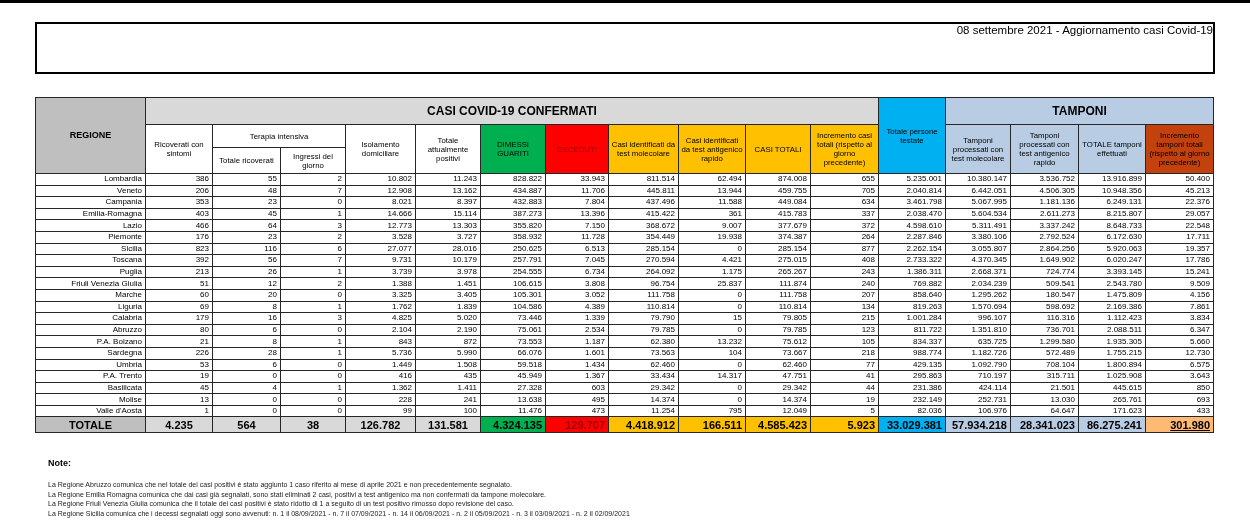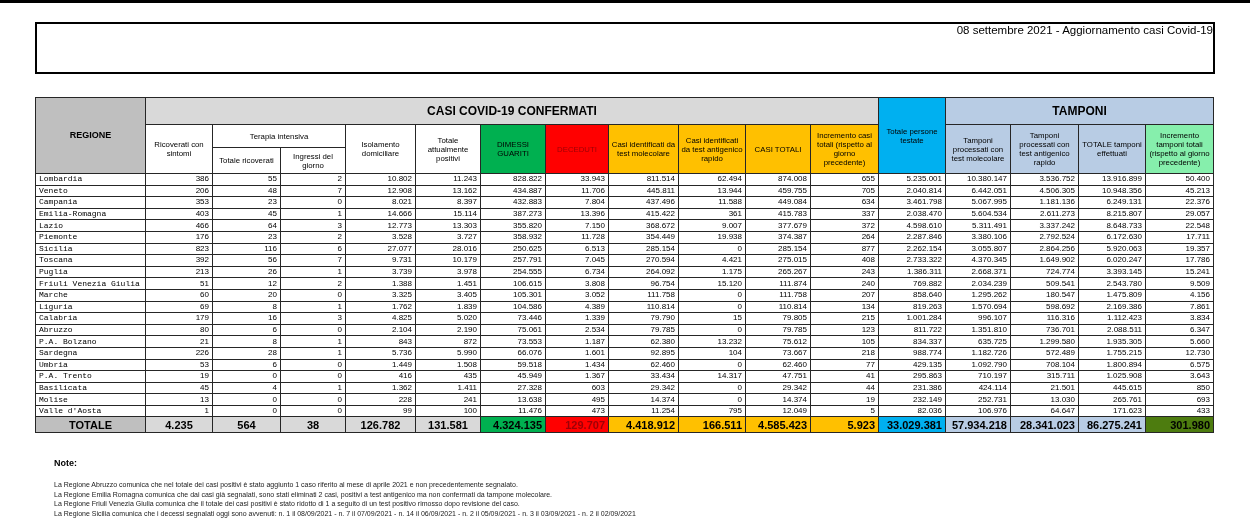--- a/index.html
+++ b/index.html
@@ -28,33 +28,33 @@
   .hrow2 th{height:46px;}
   .hrow3 th{height:20px;}
   .regione-h{background:#bfbfbf;font-weight:bold !important;font-size:9px !important;margin-top:40px;}
   .band-grey{background:#d9d9d9;}
   .band-blue{background:#b8cce4;}
   .c-green{background:#00b050;}
   .c-red{background:#ff0000;color:#9c0006;font-weight:bold;}
   .c-yellow{background:#ffc000;}
   .c-cyan{background:#00b0f0;margin-left:24px;}
   .c-blue{background:#b8cce4;}
-  .c-greyh{background:#86efac;}
+  .c-greyh{background:#c2410c;}
   .maintable tbody td{height:10.6px;line-height:10px;text-align:right;background:#fff;}
-  .maintable tbody td.region{text-align:left;font-family:Liberation Mono, monospace;}
+  .maintable tbody td.region{text-align:right;}
   .maintable tfoot td{height:15px;font-weight:bold;text-align:right;font-size:11px;}
   .maintable tfoot td.t-label{background:#bfbfbf;text-align:center;}
   .maintable tfoot td.t-grey{background:#d9d9d9;text-align:center;}
   .maintable tfoot td.t-green{background:#00b050;}
   .maintable tfoot td.t-red{background:#ff0000;color:#9c0006;}
   .maintable tfoot td.t-yellow{background:#ffc000;}
   .maintable tfoot td.t-cyan{background:#00b0f0;}
   .maintable tfoot td.t-blue{background:#b8cce4;}
-  .maintable tfoot td.t-greyd{background:#4d7c0f;}
-  .notes{position:absolute;left:54px;top:458px;width:1170px;}
+  .maintable tfoot td.t-greyd{background:#fdba74;text-decoration:underline;}
+  .notes{position:absolute;left:48px;top:458px;width:1170px;}
   .notes .note-head{font-weight:bold;font-size:9px;margin-bottom:12px;}
   .notes ul{list-style:none;margin:0;padding:0;font-size:7px;line-height:9.5px;color:#1a1a1a;}
 </style>
 </head>
 <body>
 
 <div class="topbar"></div>
 
 <div class="titlebox">
   <div>08 settembre 2021 - Aggiornamento casi Covid-19</div>
@@ -283,21 +283,21 @@
       <tr>
         <td class="region">Friuli Venezia Giulia</td>
         <td class="num">51</td>
         <td class="num">12</td>
         <td class="num">2</td>
         <td class="num">1.388</td>
         <td class="num">1.451</td>
         <td class="num">106.615</td>
         <td class="num">3.808</td>
         <td class="num">96.754</td>
-        <td class="num">15.120</td>
+        <td class="num">25.837</td>
         <td class="num">111.874</td>
         <td class="num">240</td>
         <td class="num">769.882</td>
         <td class="num">2.034.239</td>
         <td class="num">509.541</td>
         <td class="num">2.543.780</td>
         <td class="num">9.509</td>
       </tr>
       <tr>
         <td class="region">Marche</td>
@@ -396,21 +396,21 @@
       </tr>
       <tr>
         <td class="region">Sardegna</td>
         <td class="num">226</td>
         <td class="num">28</td>
         <td class="num">1</td>
         <td class="num">5.736</td>
         <td class="num">5.990</td>
         <td class="num">66.076</td>
         <td class="num">1.601</td>
-        <td class="num">92.895</td>
+        <td class="num">73.563</td>
         <td class="num">104</td>
         <td class="num">73.667</td>
         <td class="num">218</td>
         <td class="num">988.774</td>
         <td class="num">1.182.726</td>
         <td class="num">572.489</td>
         <td class="num">1.755.215</td>
         <td class="num">12.730</td>
       </tr>
       <tr>

